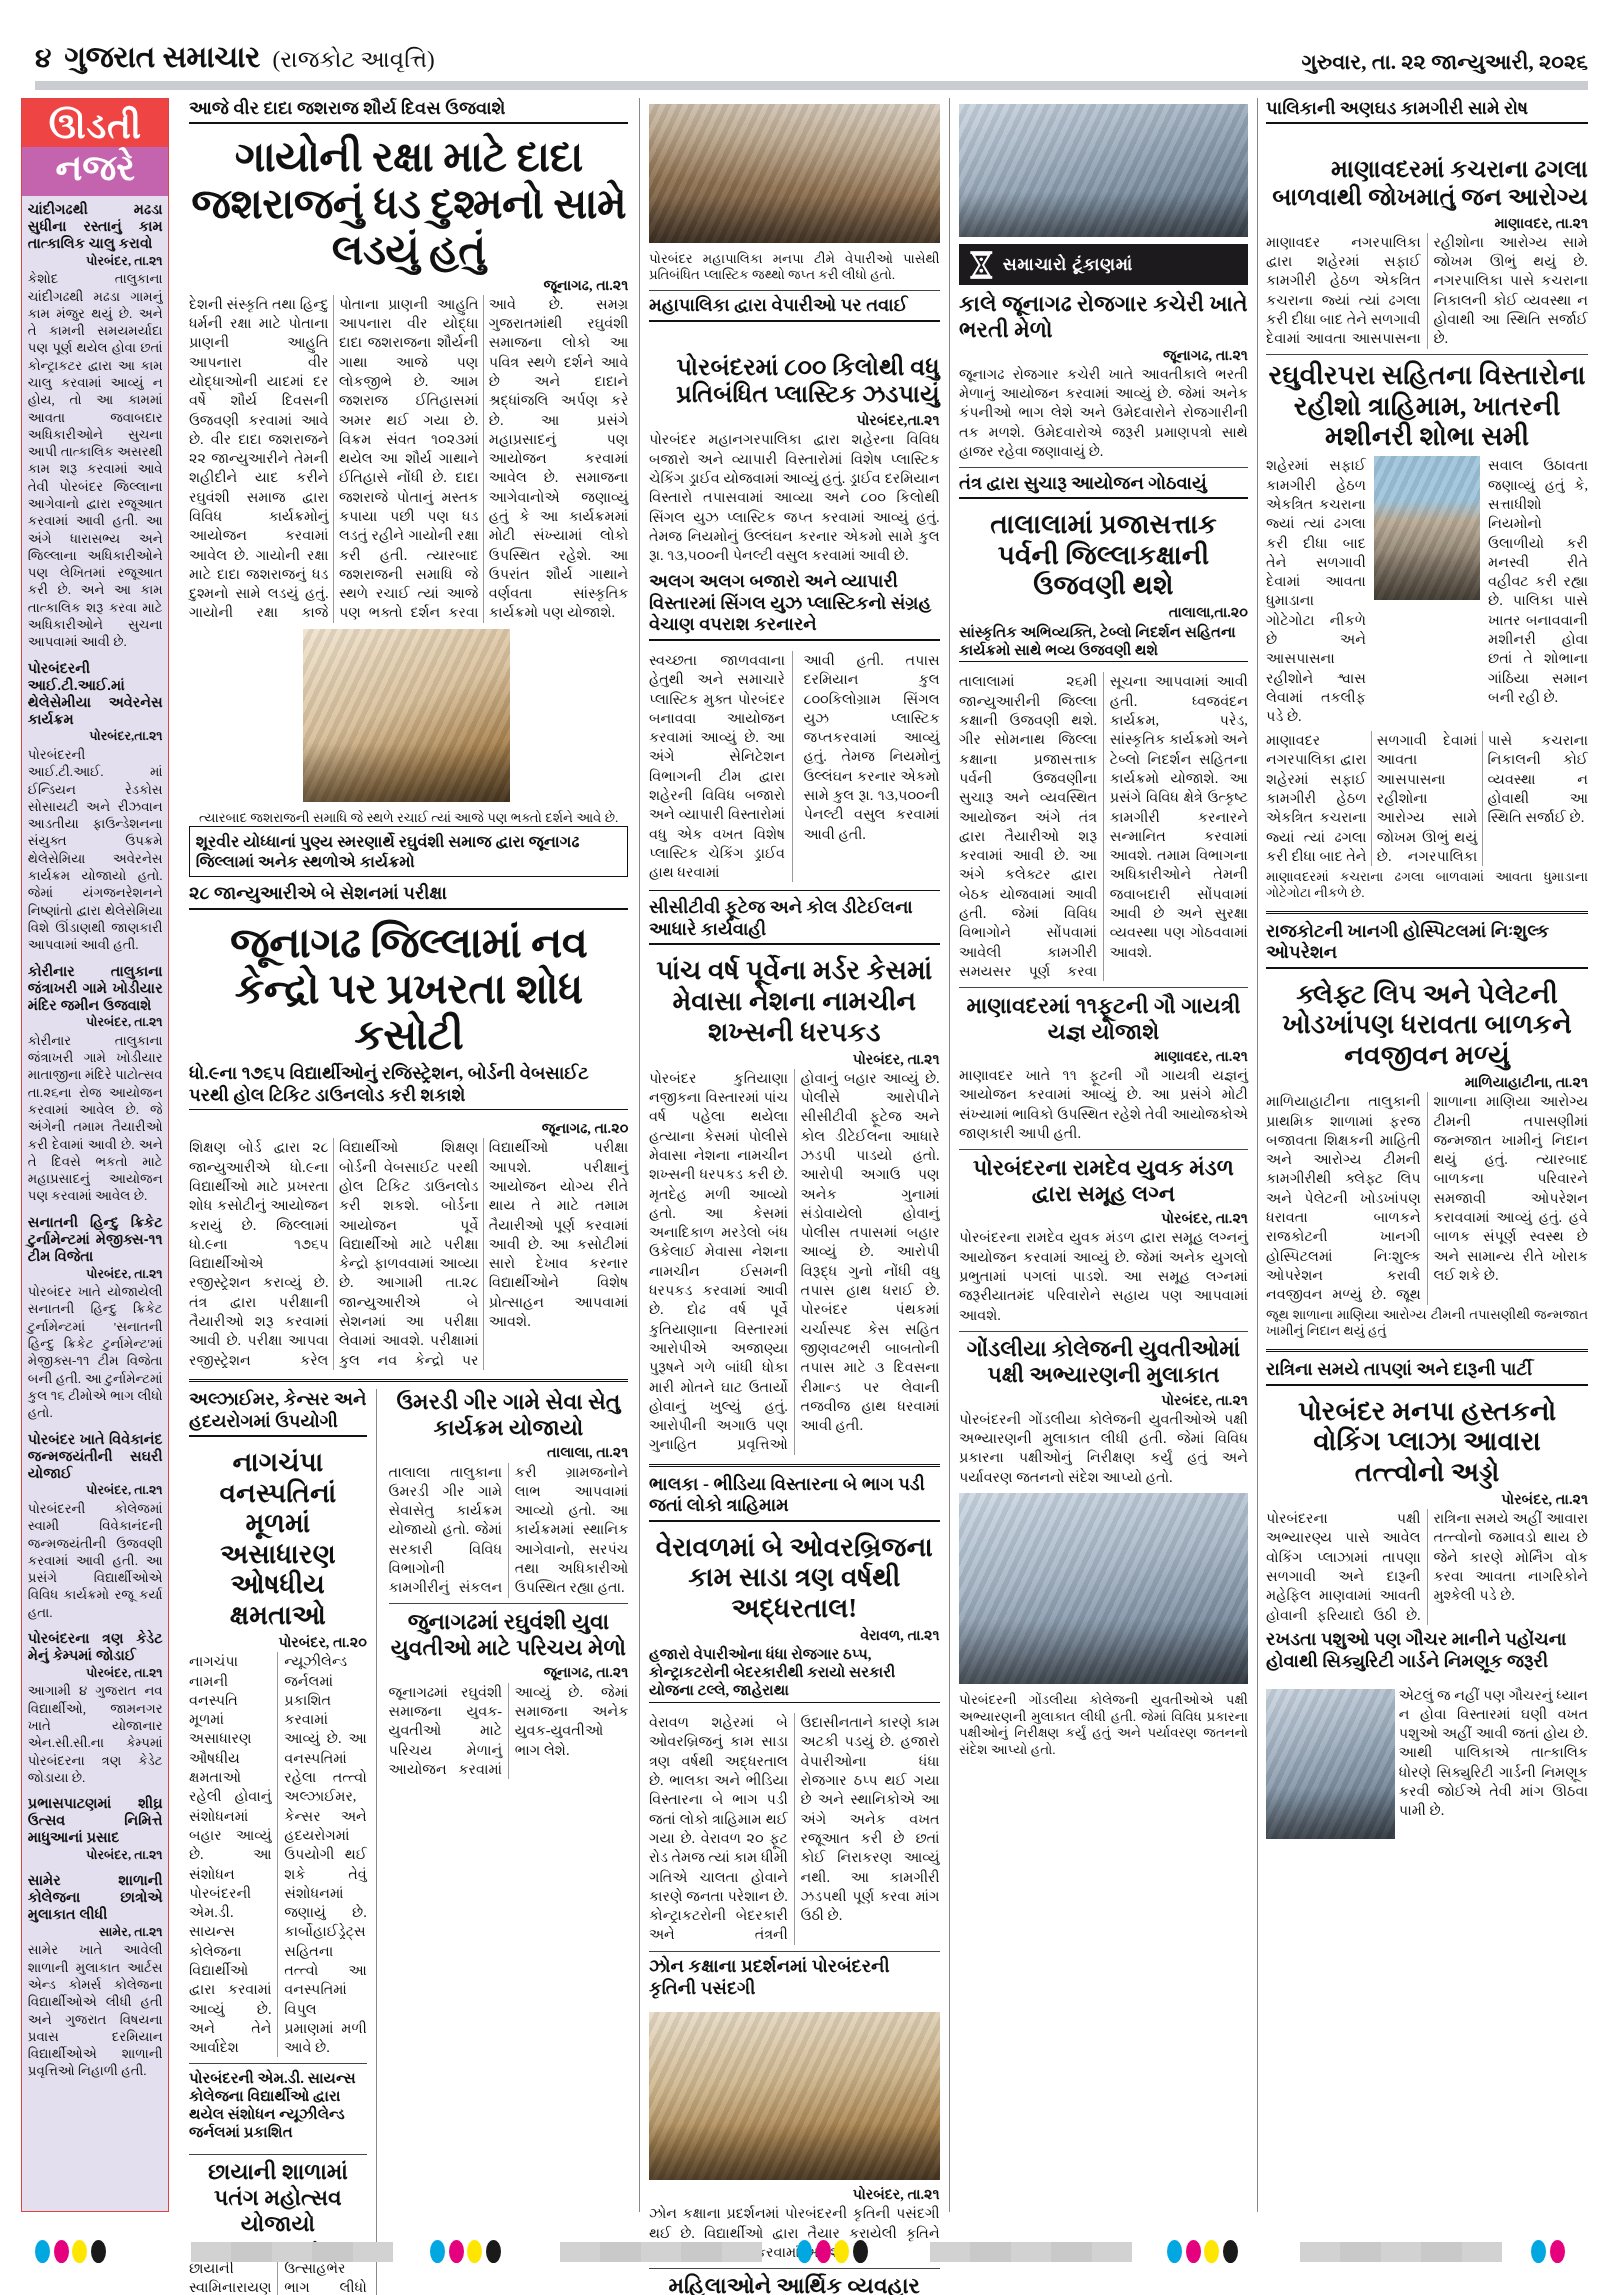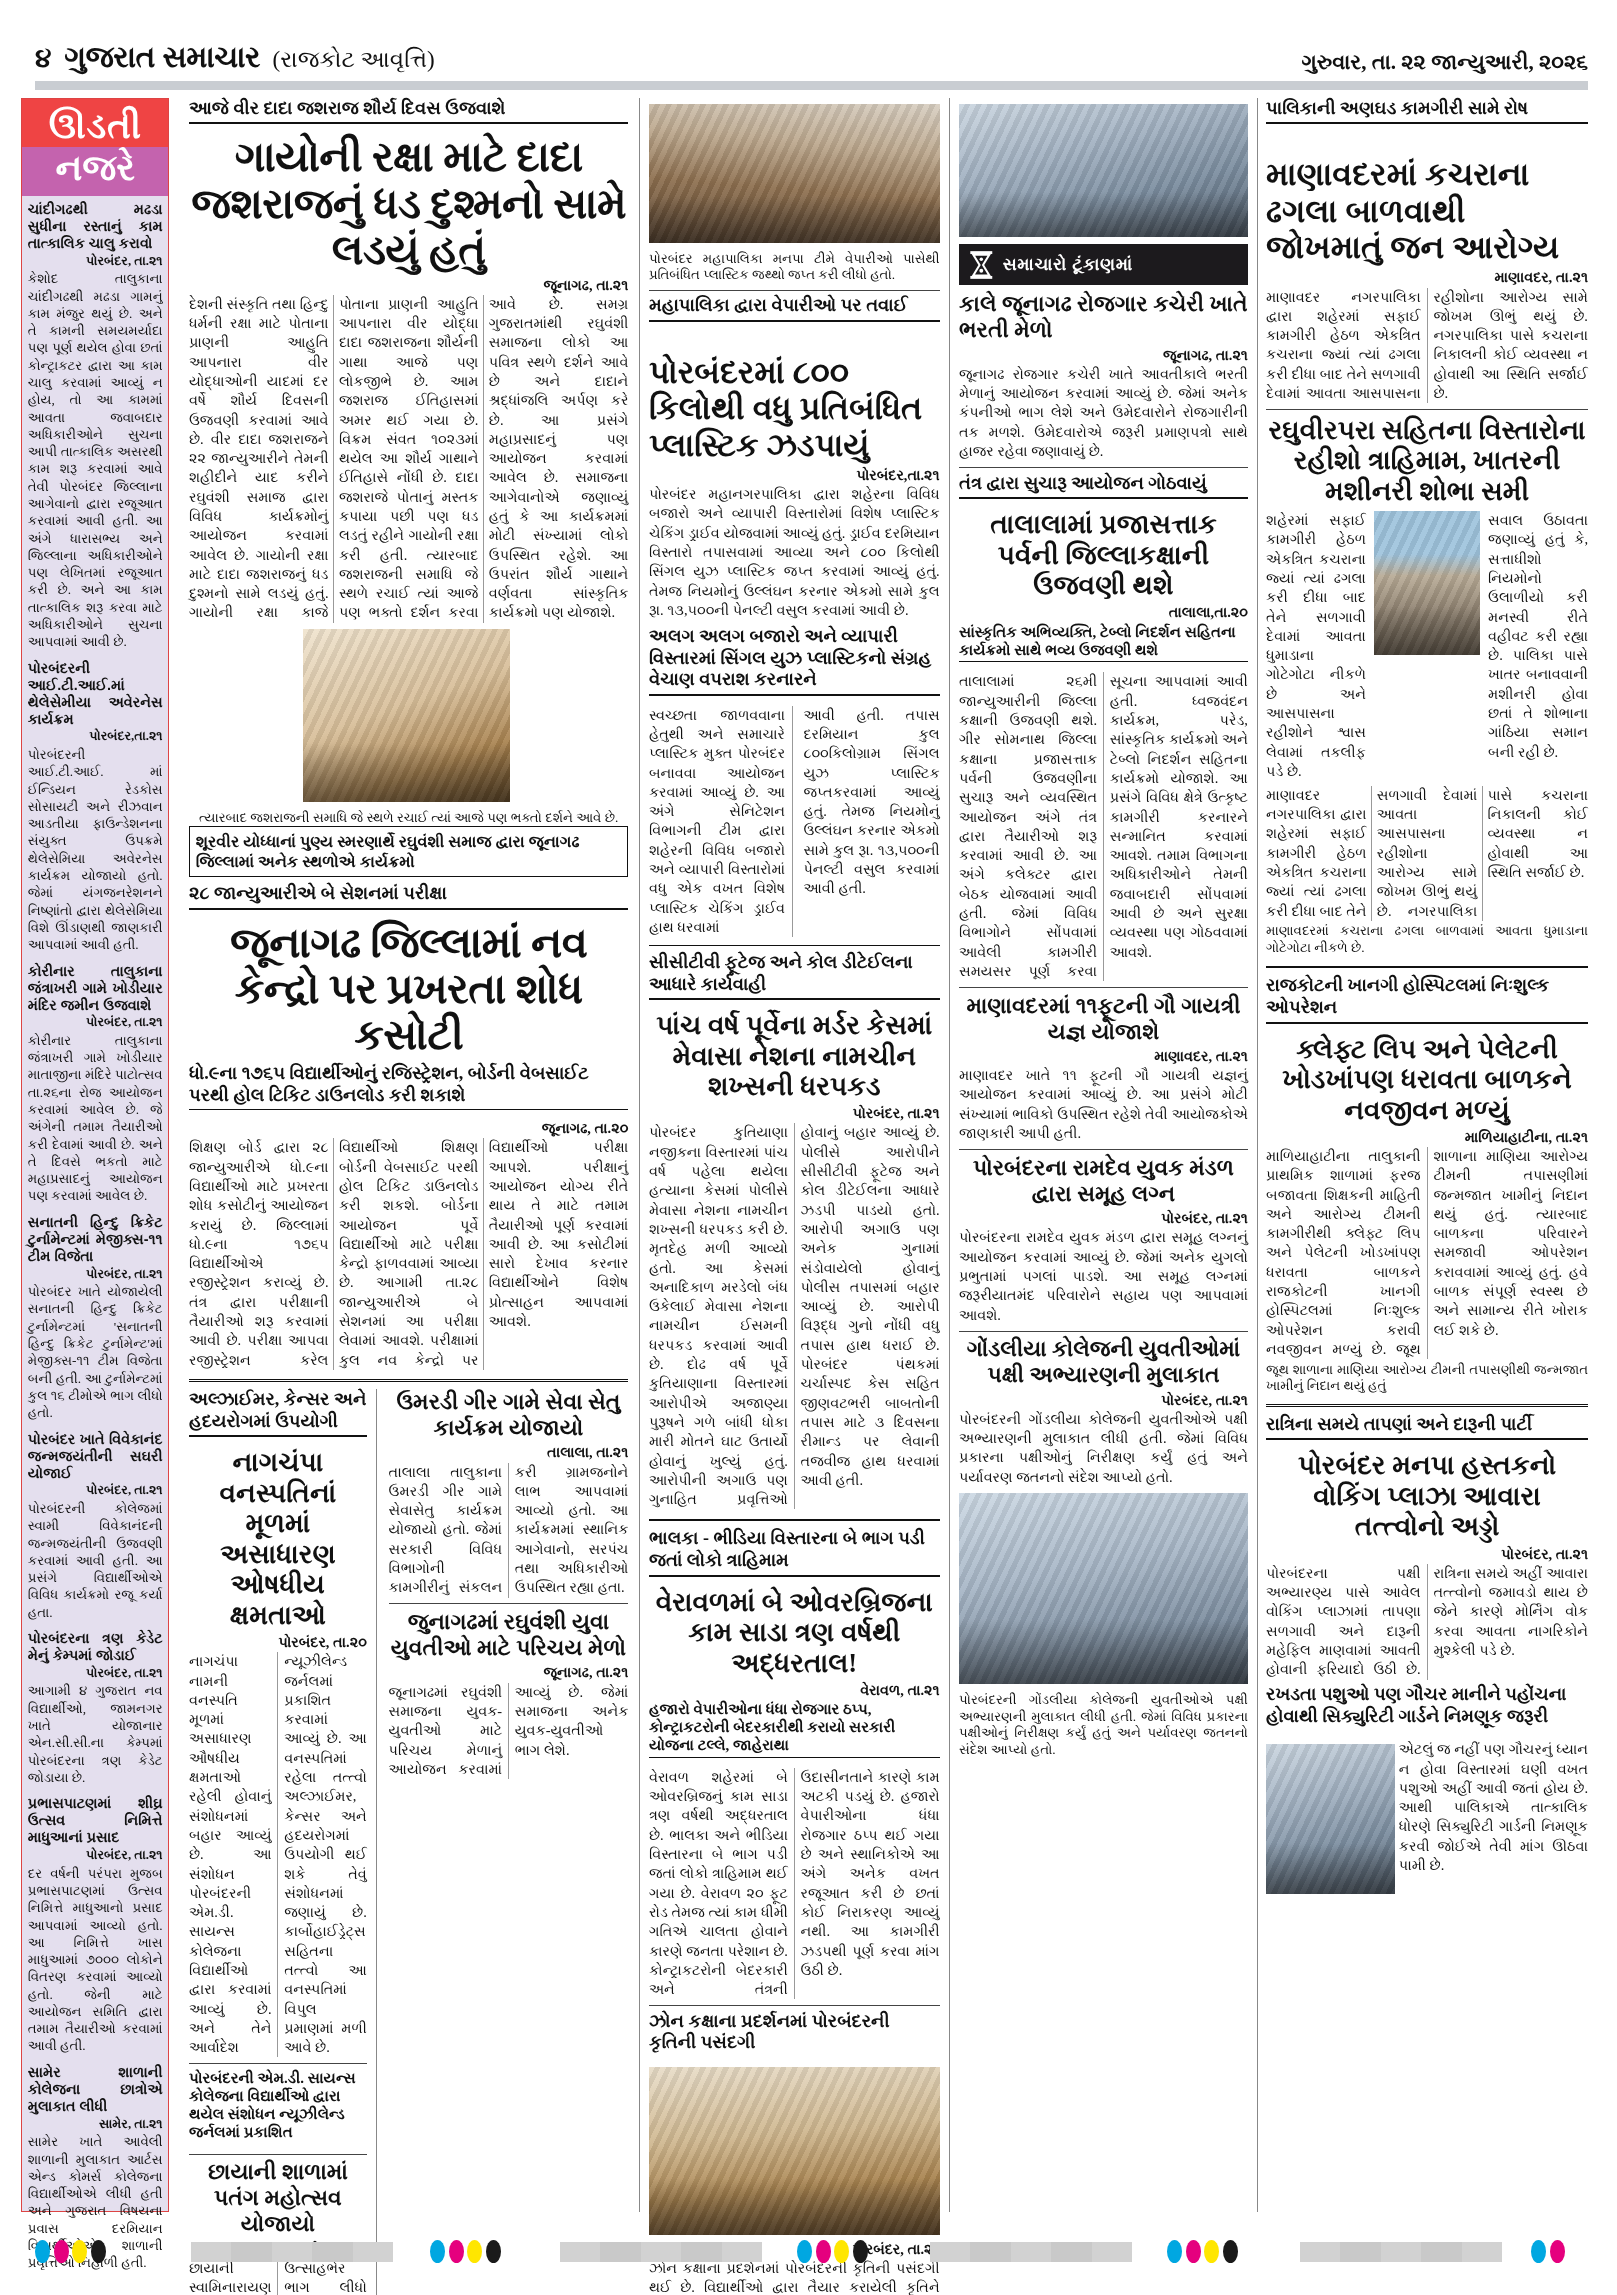--- a/index.html
+++ b/index.html
@@ -41,21 +41,21 @@
   .sb-head { font-size: 14.4px; font-weight: bold; line-height: 1.18; font-family: "Liberation Sans", sans-serif; text-align: justify; }
   .sb-date { font-size: 12.7px; font-weight: bold; text-align: right; margin: 1.7px 0; }
   .sb-text { font-size: 13.3px; line-height: 1.3; text-align: justify; }
 
   
   .kicker { font-size: 18px; font-weight: bold; text-align: left; line-height: 1.2;
      border-bottom: 2.3px solid #111; padding-bottom: 2.9px; margin-bottom: 10px; }
   .kicker-box { border: 1.7px solid #111; padding: 4.6px 5.8px; font-size: 16px; font-weight: bold;
      text-align: left; line-height: 1.25; margin-bottom: 6px; }
   .hl-xl { font-size: 42px; font-weight: bold; line-height: 1.1; text-align: center; letter-spacing: -0.6px; }
-  .hl-lg { font-size: 32px; font-weight: bold; line-height: 1.14; text-align: left; margin-top: 32px; }
+  .hl-lg { font-size: 24px; font-weight: bold; line-height: 1.14; text-align: right; margin-top: 32px; }
   .hl-md { font-size: 26.6px; font-weight: bold; line-height: 1.15; text-align: center; }
   .hl-sm { font-size: 22px; font-weight: bold; line-height: 1.18; text-align: center; }
   .dateline { font-size: 14.4px; font-weight: bold; text-align: right; margin: 3.5px 0 1.2px; }
   .body { font-size: 14.4px; line-height: 1.34; text-align: justify; }
   .body.two { column-count: 2; column-gap: 12.7px; column-rule: 0.6px solid #999; }
   .body.three { column-count: 3; column-gap: 10.4px; column-rule: 0.6px solid #999; }
   .rule { border-top: 1.7px solid #111; margin: 8px 0 5.8px; }
   .rule-thin { border-top: 0.6px solid #444; margin: 5.8px 0 4.6px; }
   .sep-dbl { border-top: 1.7px solid #111; border-bottom: 0.6px solid #111; height: 2.9px; margin: 9.2px 0 7px; }
 
@@ -144,21 +144,20 @@
 
         <div class="sb-item">
           <div class="sb-head">પોરબંદરના ત્રણ કેડેટ મેનું કેમ્પમાં જોડાઈ</div>
           <div class="sb-date">પોરબંદર, તા.૨૧</div>
           <div class="sb-text">આગામી ૪ ગુજરાત નવ વિદ્યાર્થીઓ, જામનગર ખાતે યોજાનાર એન.સી.સી.ના કેમ્પમાં પોરબંદરના ત્રણ કેડેટ જોડાયા છે.</div>
         </div>
 
         <div class="sb-item">
           <div class="sb-head">પ્રભાસપાટણમાં શીઘ્ર ઉત્સવ નિમિત્તે માધુઆનાં પ્રસાદ</div>
           <div class="sb-date">પોરબંદર, તા.૨૧</div>
-          <div class="sb-text">દર વર્ષની પરંપરા મુજબ પ્રભાસપાટણમાં ઉત્સવ નિમિત્તે માધુઆનો પ્રસાદ આપવામાં આવ્યો હતો. આ નિમિત્તે ખાસ માધુઆમાં ૭૦૦૦ લોકોને વિતરણ કરવામાં આવ્યો હતો. જેની માટે આયોજન સમિતિ દ્વારા તમામ તૈયારીઓ કરવામાં આવી હતી.</div>
         </div>
 
         <div class="sb-item">
           <div class="sb-head">સામેર શાળાની કોલેજના છાત્રોએ મુલાકાત લીધી</div>
           <div class="sb-date">સામેર, તા.૨૧</div>
           <div class="sb-text">સામેર ખાતે આવેલી શાળાની મુલાકાત આર્ટસ એન્ડ કોમર્સ કોલેજના વિદ્યાર્થીઓએ લીધી હતી અને ગુજરાત વિષયના પ્રવાસ દરમિયાન વિદ્યાર્થીઓએ શાળાની પ્રવૃત્તિઓ નિહાળી હતી.</div>
 
         </div>
 
       </div>

